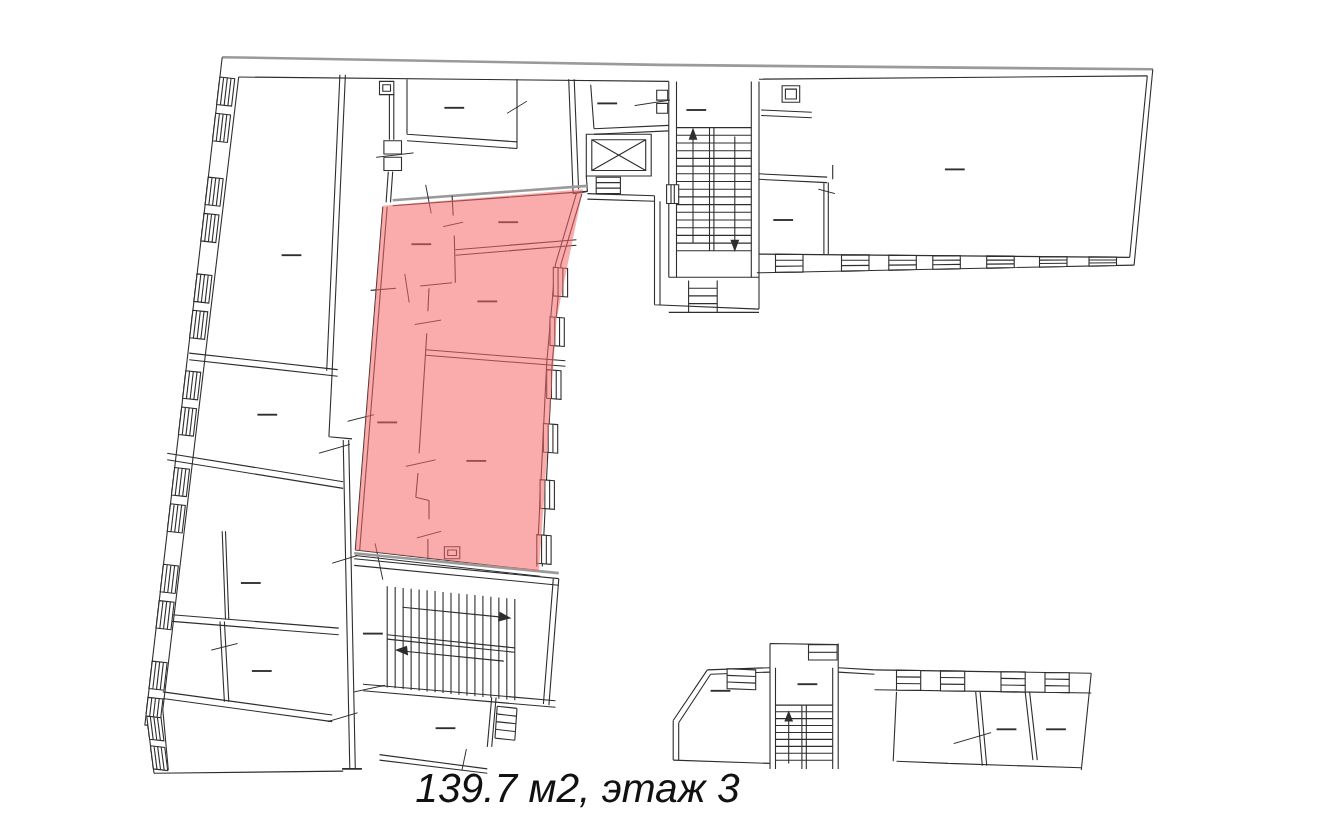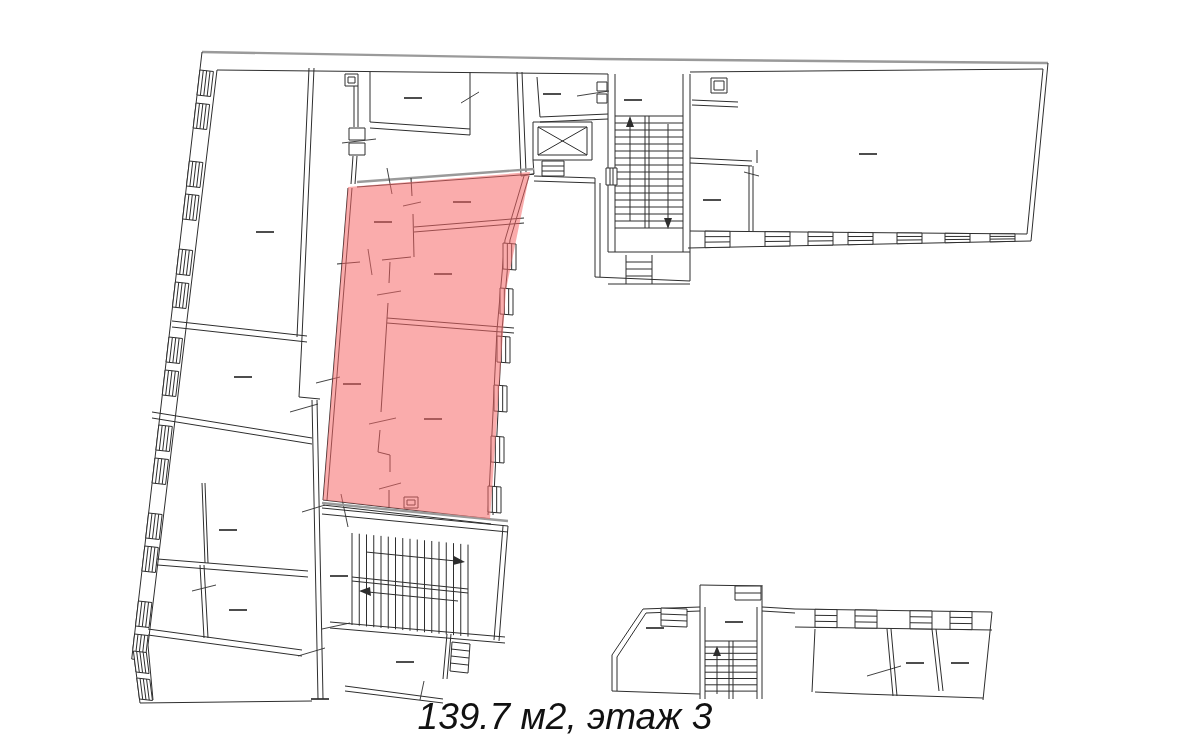--- a/index.html
+++ b/index.html
@@ -10,21 +10,21 @@
   svg *{vector-effect:non-scaling-stroke;}
   path,line,polyline{fill:none;stroke:var(--line,#2e2e2e);stroke-width:1;}
   .g{stroke:var(--outer,#9a9a9a);stroke-width:2.4;}
   .lbl{stroke:var(--line,#2e2e2e);stroke-width:1.7;}
   .tick{stroke-width:0.9;}
   .wbox{fill:#ffffff;stroke:var(--line,#2e2e2e);stroke-width:1;}
   .sq{fill:none;stroke:var(--line,#2e2e2e);stroke-width:1;}
   .arrowhead{fill:var(--line,#2e2e2e);stroke:none;}
   .caption{position:absolute;top:696px;left:0;width:1050px;text-align:center;
            font-style:italic;font-size:37px;letter-spacing:0px;color:#111;
-           font-family:"Liberation Sans",sans-serif;padding-left:40px;}
+           font-family:"Liberation Sans",sans-serif;}
 </style>
 </head>
 <body style="background: rgb(255, 255, 255);">
 
 <div class="stage">
   <svg id="plan" width="1200" height="745" viewBox="0 0 1200 745">
 
     <g>
       <path class="g" d="M202,52 L600,59 L1048,63"></path>
       <path d="M217,70 L608,74 M690,72 L1043,69"></path>

